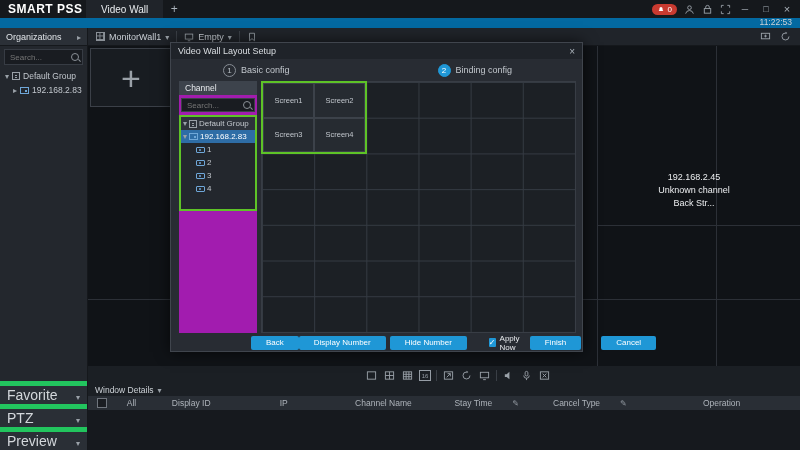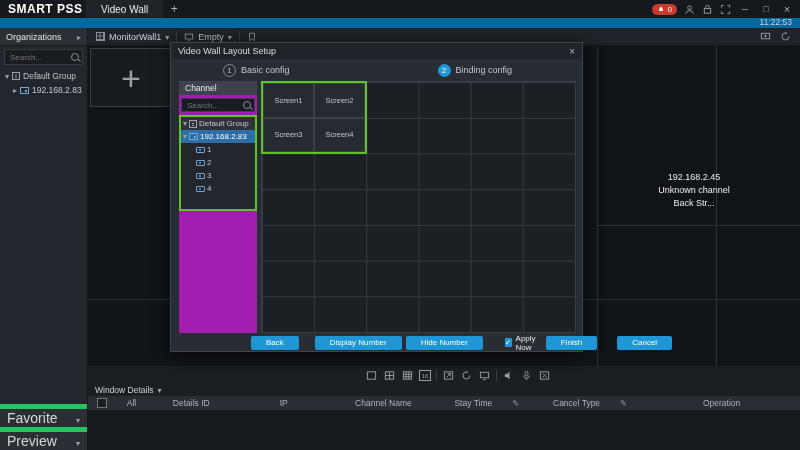--- a/index.html
+++ b/index.html
@@ -92,21 +92,21 @@
             background-image:linear-gradient(to right,#343a42 1px,transparent 1px),linear-gradient(to bottom,#343a42 1px,transparent 1px);
             background-size:16.666% 14.285%;}
   .screens-box{position:absolute;left:90px;top:38px;width:106px;height:73px;border:2px solid #5ec327;box-sizing:border-box;
                display:grid;grid-template-columns:1fr 1fr;grid-template-rows:1fr 1fr;z-index:2;}
   .screen-cell{background:#262b31;border:1px solid #3c424a;display:flex;align-items:center;justify-content:center;
                font-size:7.5px;color:#c2c7cd;cursor:pointer;}
   .dlg-buttons{position:absolute;left:0;right:0;top:292px;height:15px;display:flex;align-items:center;font-size:8px;}
   .btn{background:#1f97d6;color:#fff;border-radius:2px;height:14px;display:flex;align-items:center;justify-content:center;
        padding:0 15px;cursor:pointer;white-space:nowrap;}
   .btn.back{margin-left:80px;}
-  .btn.dn{margin-left:16px;}
+  .btn.dn{}
   .btn.hn{margin-left:4px;}
   .apply{display:flex;align-items:center;gap:4px;margin-left:22px;color:#e8ebee;cursor:pointer;}
   .cb-checked{width:9px;height:9px;background:#1f97d6;border-radius:1px;color:#fff;font-size:8px;line-height:9px;text-align:center;}
   .cb-checked::before{content:"✓";}
   .btn.finish{margin-left:8px;}
   .btn.cancel{margin-left:20px;}
 
   
   .grid-ico{width:9px;height:9px;border:1px solid #8a9097;box-sizing:border-box;
             background-image:linear-gradient(to right,#8a9097 1px,transparent 1px),linear-gradient(to bottom,#8a9097 1px,transparent 1px);
@@ -223,20 +223,24 @@
       <span class="caret-right"></span>
       <span class="dev-ico"></span>
       <span>192.168.2.83</span>
     </div>
     <div class="side-panels">
       <div class="panel-row">
         <span>Favorite</span>
         <span class="caret-down"></span>
       </div>
       <div class="panel-row">
+        <span>PTZ</span>
+        <span class="caret-down"></span>
+      </div>
+      <div class="panel-row">
         <span>Preview</span>
         <span class="caret-down"></span>
       </div>
     </div>
   </div>
 
   <div class="wall">
     <div class="plus-tile"></div>
     <div class="gl" style="left:509px;top:0;width:1px;height:321px;"></div>
     <div class="gl" style="left:628px;top:0;width:1px;height:321px;"></div>
@@ -310,21 +314,21 @@
     <div class="details-title">
       <span>Window Details</span>
       <span class="caret-down"></span>
     </div>
     <div class="thead">
       <div class="th c0">
         <span class="cb-empty"></span>
         <span>All</span>
       </div>
       <div class="th c1">
-        <span>Details ID</span>
+        <span>Display ID</span>
       </div>
       <div class="th c2">
         <span>IP</span>
       </div>
       <div class="th c3">
         <span>Channel Name</span>
       </div>
       <div class="th c4">
         <span>Stay Time</span>
         <span class="edit-icon"></span>

